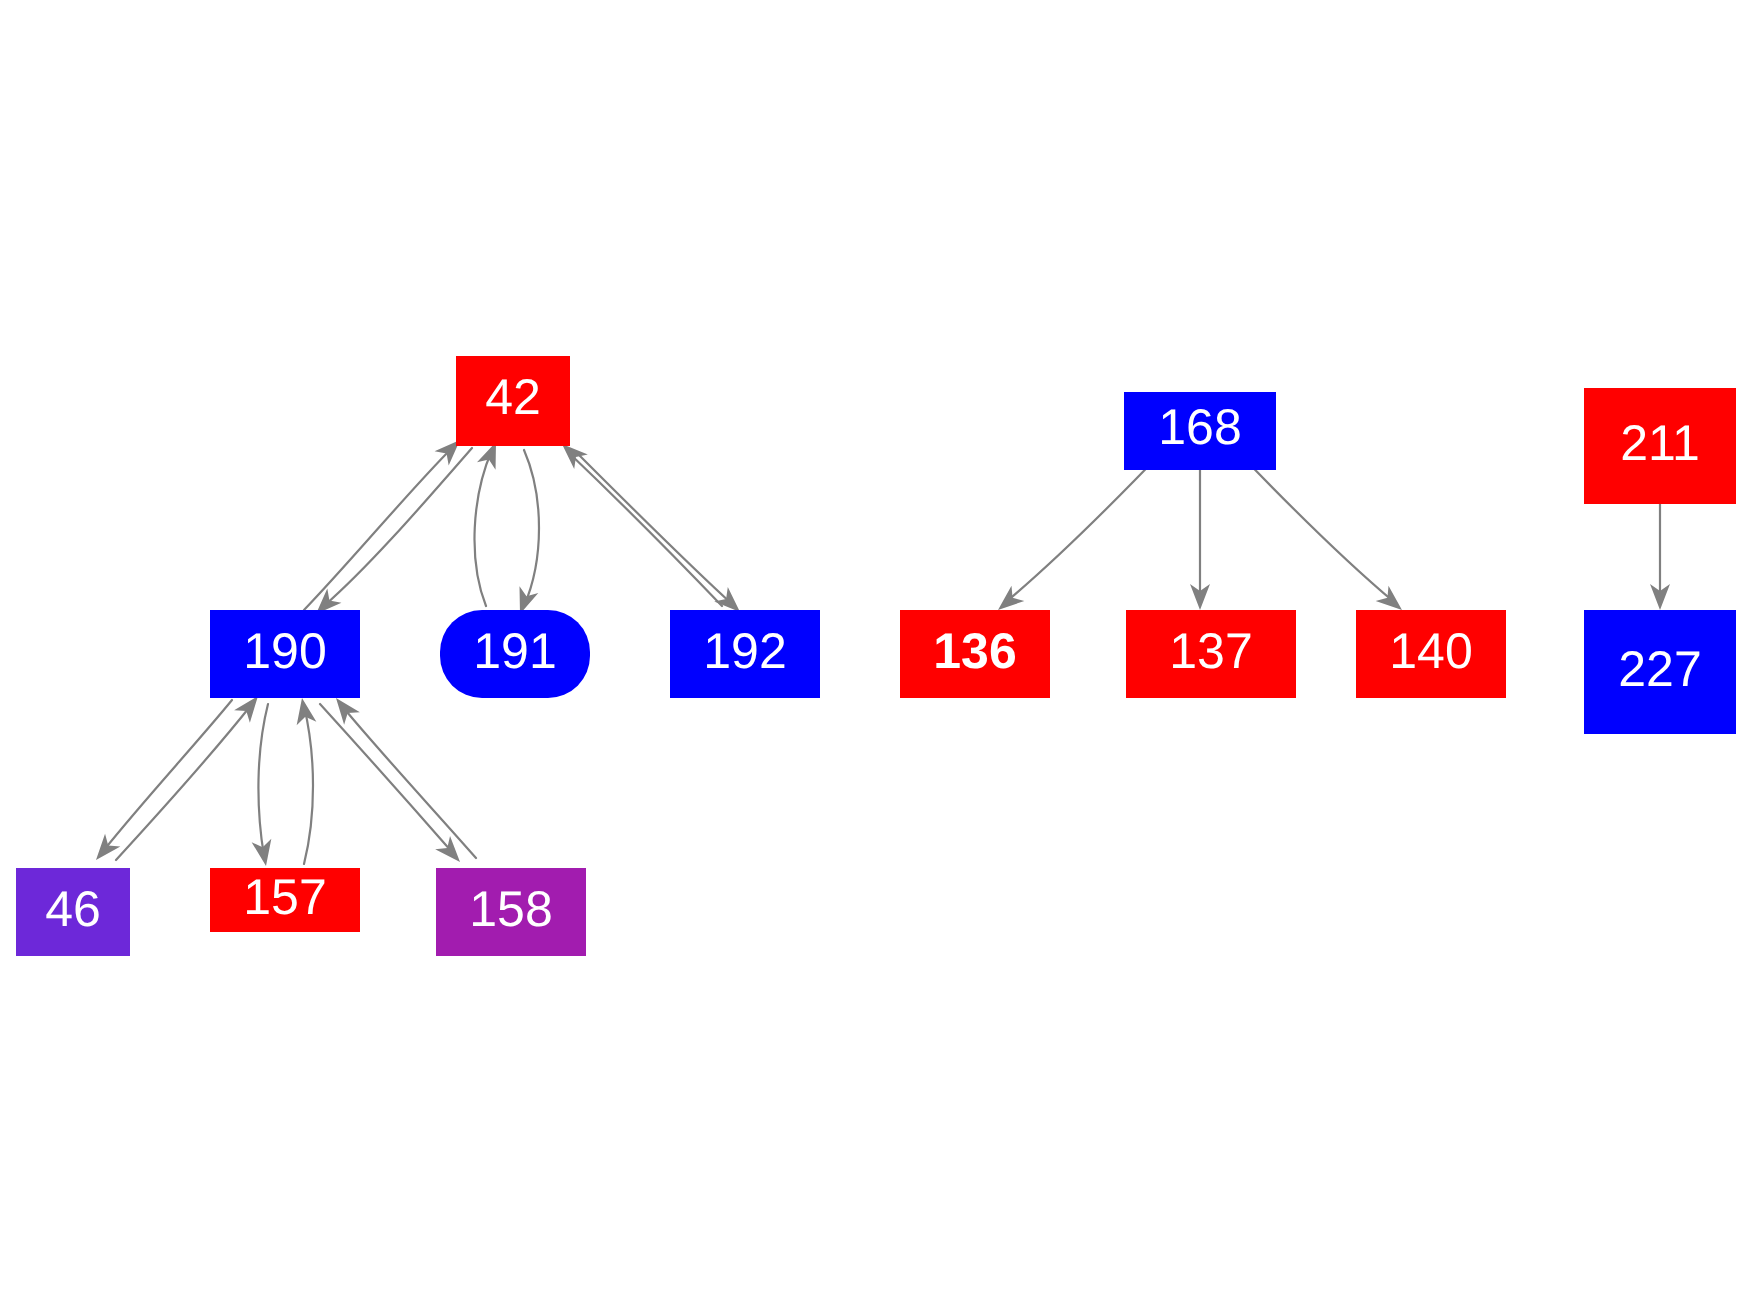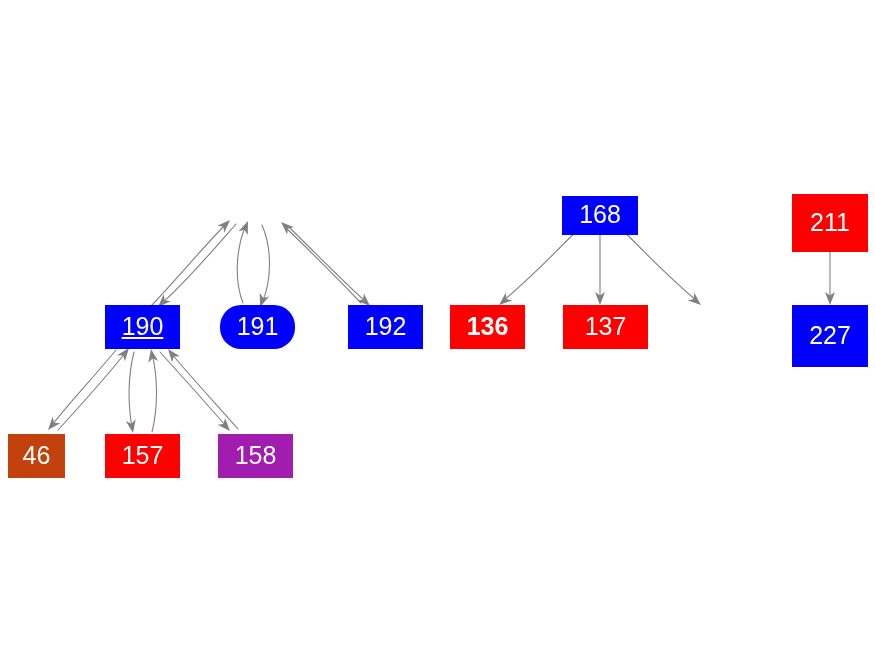--- a/index.html
+++ b/index.html
@@ -93,47 +93,53 @@
       <path class="edge-head" d="M 0 0 L -13 -5.0 L -9.5 0 L -13 5.0 Z" fill="#808080" transform="translate(499,305) rotate(140)"></path>
       <path class="edge-path" d="M 600 224 L 600 300" stroke="#808080"></path>
       <path class="edge-head" d="M 0 0 L -13 -5.0 L -9.5 0 L -13 5.0 Z" fill="#808080" transform="translate(600,305) rotate(90)"></path>
       <path class="edge-path" d="M 617 224 C 640 248, 672 280, 697 301" stroke="#808080"></path>
       <path class="edge-head" d="M 0 0 L -13 -5.0 L -9.5 0 L -13 5.0 Z" fill="#808080" transform="translate(701,305) rotate(40)"></path>
       <path class="edge-path" d="M 830 224 L 830 300" stroke="#808080"></path>
       <path class="edge-head" d="M 0 0 L -13 -5.0 L -9.5 0 L -13 5.0 Z" fill="#808080" transform="translate(830,305) rotate(90)"></path>
     </svg>
 
   <div id="node-layer">
-      <div class="node" style="left: 105px; top: 305px; width: 75px; height: 44px; background: rgb(0, 0, 255); text-decoration: underline;">
+      <div class="node" style="left: 228px; top: 178px; width: 57px; height: 45px; background: rgb(255, 0, 0);">
+        <span class="node-label">42</span>
+      </div>
+      <div class="node" style="left: 105px; top: 305px; width: 75px; height: 44px; background: rgb(0, 0, 255);">
         <span class="node-label">190</span>
       </div>
       <div class="node" style="left: 220px; top: 305px; width: 75px; height: 44px; background: rgb(0, 0, 255); border-radius: 21px;">
         <span class="node-label">191</span>
       </div>
-      <div class="node" style="left: 335px; top: 305px; width: 75px; height: 44px; background: rgb(0, 0, 255); margin-left: 13px;">
+      <div class="node" style="left: 335px; top: 305px; width: 75px; height: 44px; background: rgb(0, 0, 255);">
         <span class="node-label">192</span>
       </div>
-      <div class="node" style="left: 8px; top: 434px; width: 57px; height: 44px; background: #c2410c;">
+      <div class="node" style="left: 8px; top: 434px; width: 57px; height: 44px; background: #6d28d9;">
         <span class="node-label">46</span>
       </div>
-      <div class="node" style="left: 105px; top: 434px; width: 75px; height: 44px; background: rgb(255, 0, 0);">
+      <div class="node" style="left: 105px; top: 434px; width: 75px; height: 32px; background: rgb(255, 0, 0);">
         <span class="node-label">157</span>
       </div>
       <div class="node" style="left: 218px; top: 434px; width: 75px; height: 44px; background: #a21caf;">
         <span class="node-label">158</span>
       </div>
       <div class="node" style="left: 562px; top: 196px; width: 76px; height: 39px; background: rgb(0, 0, 255);">
         <span class="node-label">168</span>
       </div>
       <div class="node" style="left: 450px; top: 305px; width: 75px; height: 44px; background: rgb(255, 0, 0); font-weight: bold;">
         <span class="node-label">136</span>
       </div>
       <div class="node" style="left: 563px; top: 305px; width: 85px; height: 44px; background: rgb(255, 0, 0);">
         <span class="node-label">137</span>
       </div>
+      <div class="node" style="left: 678px; top: 305px; width: 75px; height: 44px; background: rgb(255, 0, 0);">
+        <span class="node-label">140</span>
+      </div>
       <div class="node" style="left: 792px; top: 194px; width: 76px; height: 58px; background: rgb(255, 0, 0); justify-content: center;">
         <span class="node-label">211</span>
       </div>
       <div class="node" style="left: 792px; top: 305px; width: 76px; height: 62px; background: rgb(0, 0, 255);">
         <span class="node-label">227</span>
       </div>
     </div>
 
 </div>
 

